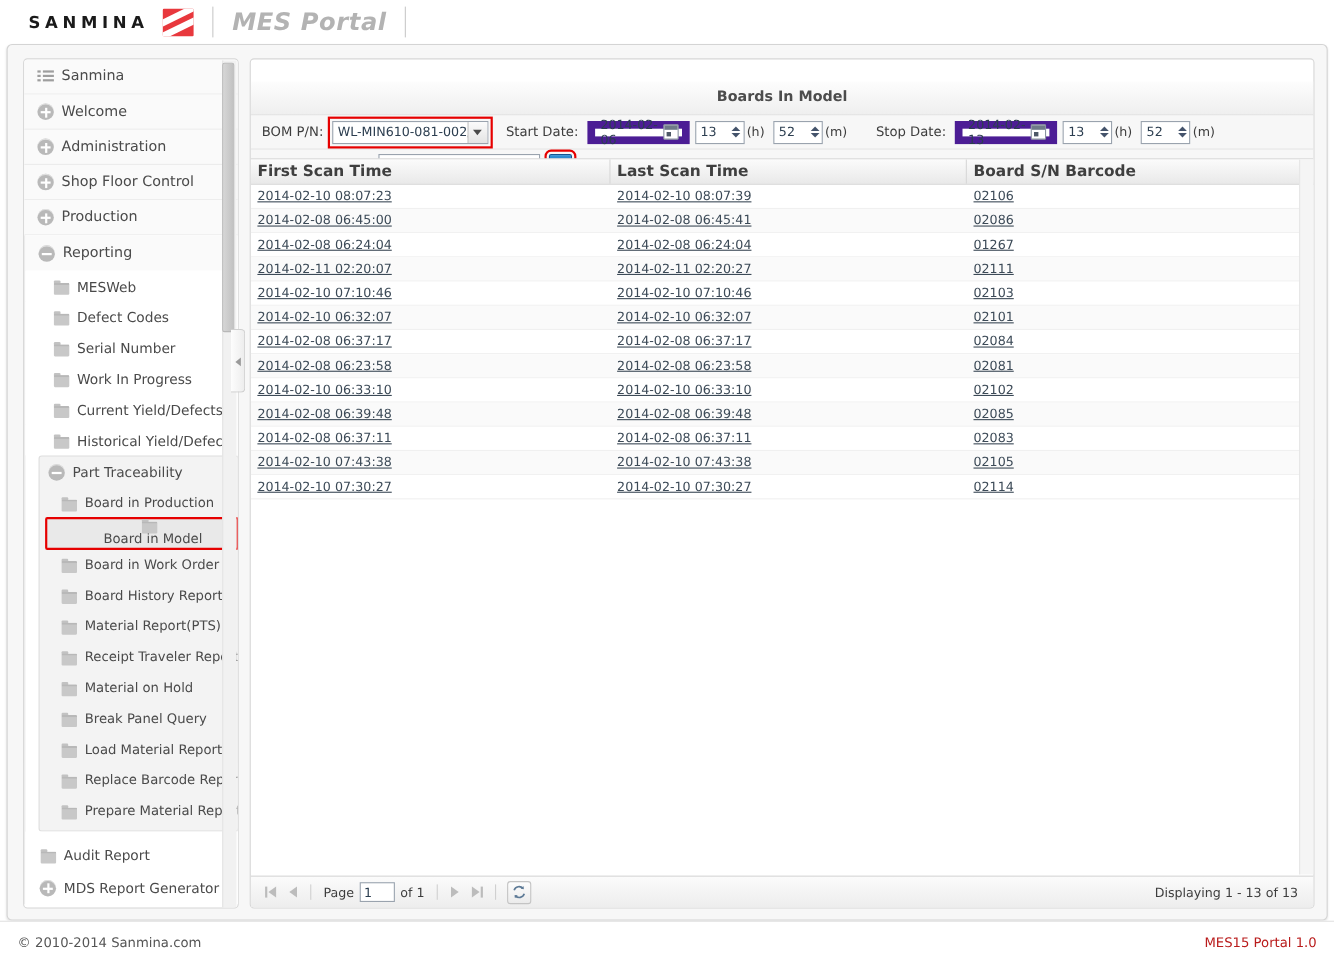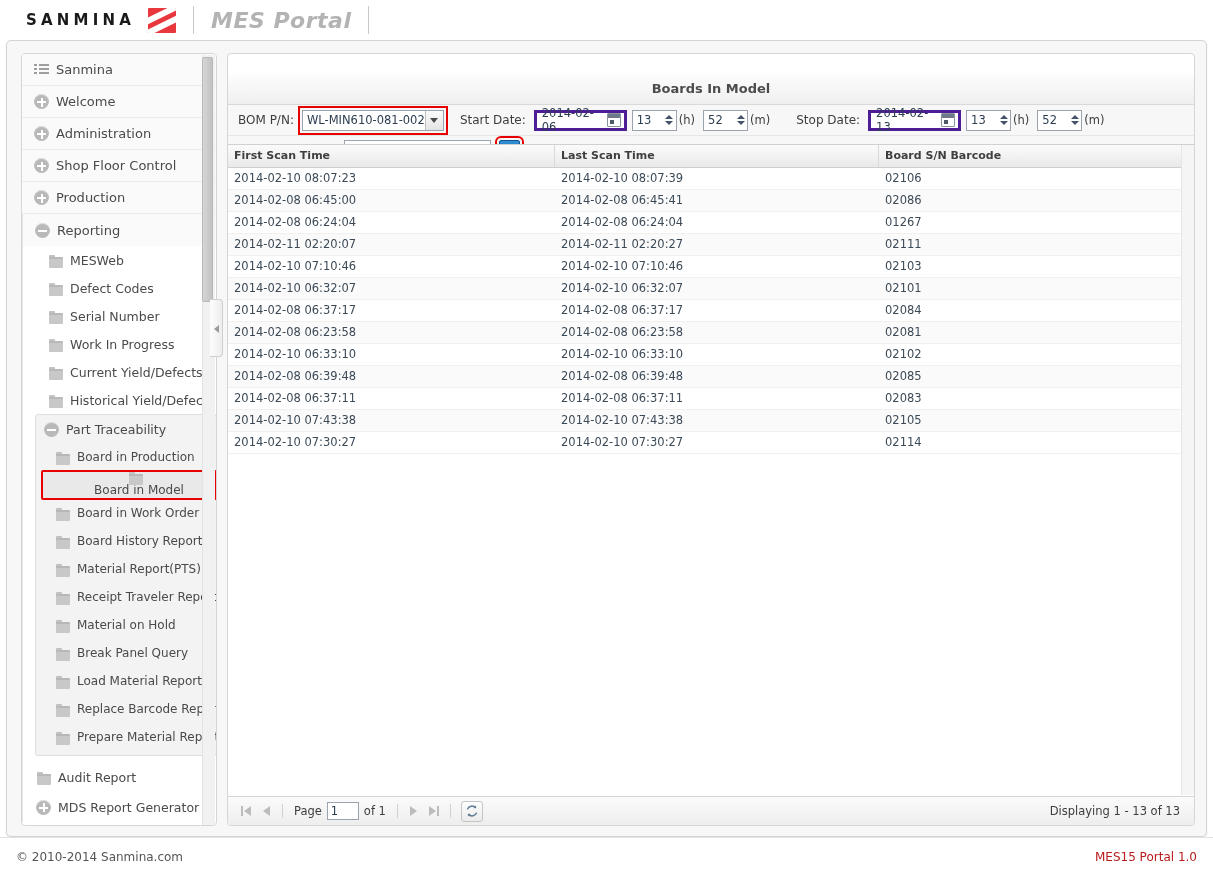--- a/index.html
+++ b/index.html
@@ -355,21 +355,21 @@
   }
   .red-box {
     outline: 2px solid #e60000;
     outline-offset: 2px;
   }
   .datefield {
     position: relative;
     display: inline-flex;
     align-items: center;
     width: 93px; height: 21px;
-    border: 3px solid #4c1d95;
+    border: 7px solid #4c1d95;
     background: #ffffff;
     box-sizing: border-box;
   }
   .datefield .dval {
     flex: 1;
     padding-left: 5px;
     font-size: 11.5px;
     color: #2c3e50;
   }
   .cal-ic {
@@ -463,21 +463,21 @@
     background: #ffffff;
     border-top: 1px solid #d0d0d0;
   }
   .grid-head {
     display: flex;
     height: 22px;
     background: linear-gradient(to bottom, #fbfbfb, #e9e9e9);
     border-bottom: 1px solid #cfcfcf;
   }
   .gh {
-    font-size: 11px;
+    font-size: 14px;
     font-weight: 700;
     color: #3f3f3f;
     line-height: 22px;
     padding-left: 6px;
     box-sizing: border-box;
     border-right: 1px solid #d8d8d8;
     overflow: hidden;
     white-space: nowrap;
     cursor: pointer;
   }
@@ -491,20 +491,21 @@
   .grow.odd { background: #ffffff; }
   .grow.even { background: #fafafa; }
   .gc {
     font-size: 11.5px;
     color: #3c4a57;
     line-height: 21px;
     padding-left: 6px;
     box-sizing: border-box;
     overflow: hidden;
     white-space: nowrap;
+    text-decoration: underline;
   }
 
   
   .grid-vscroll {
     position: absolute;
     right: 0; top: 0; bottom: 0;
     width: 13px;
     background: #f5f5f5;
     border-left: 1px solid #e6e6e6;
     box-sizing: border-box;

